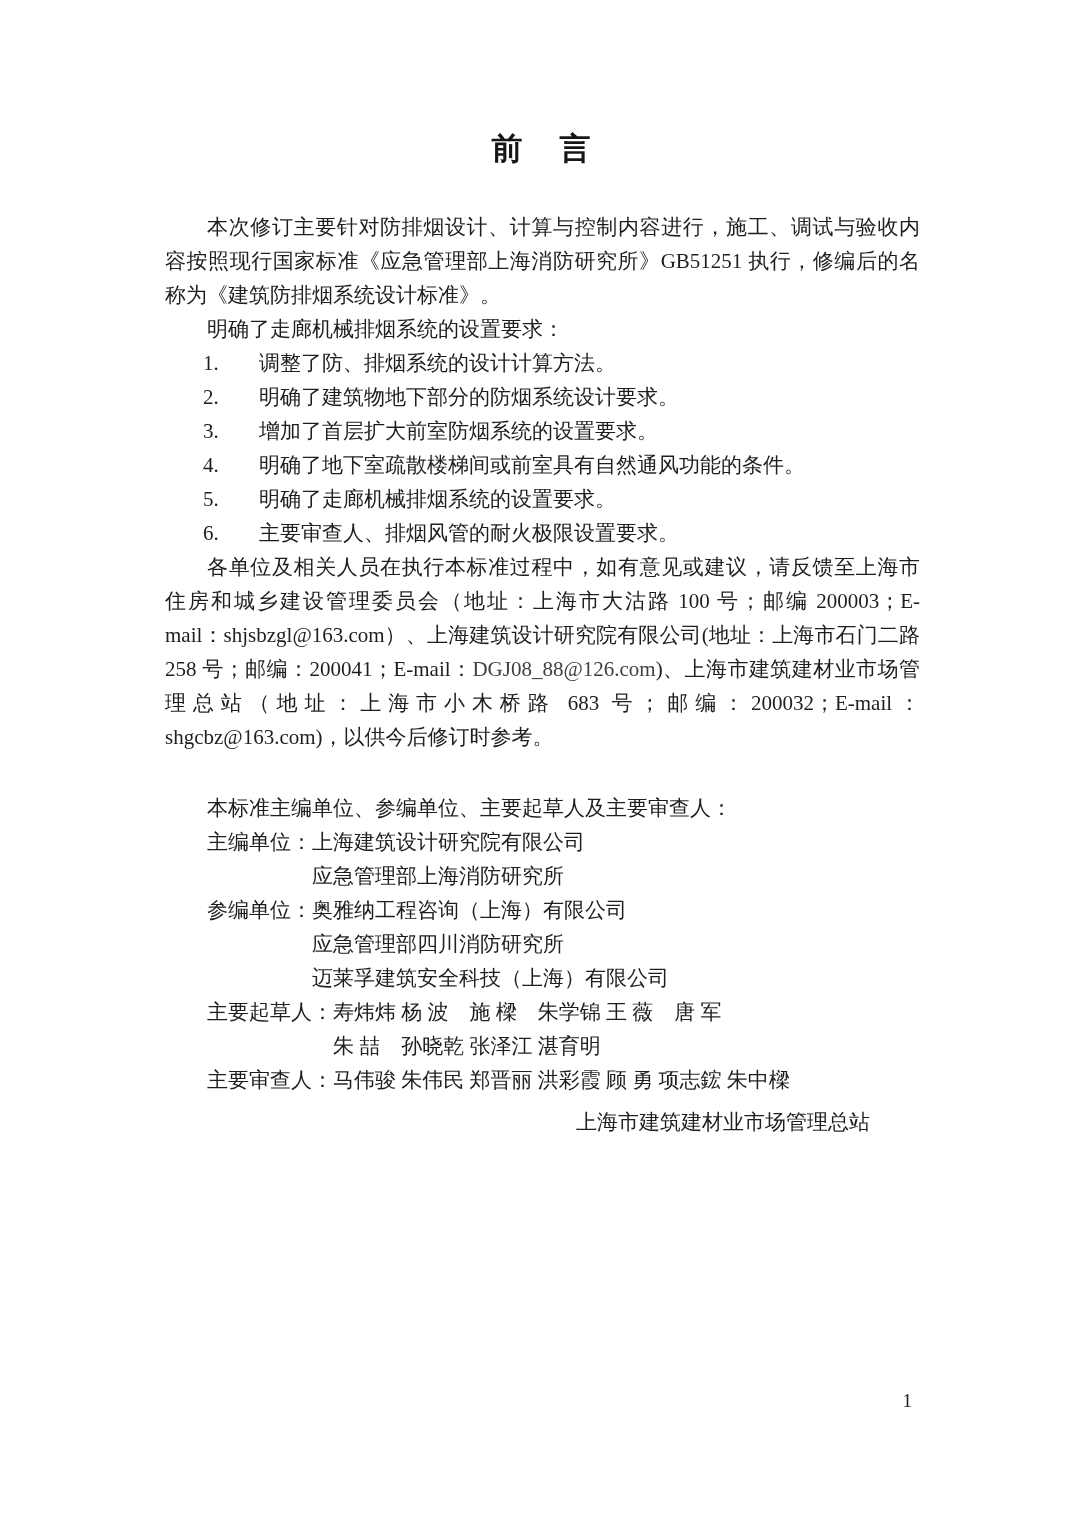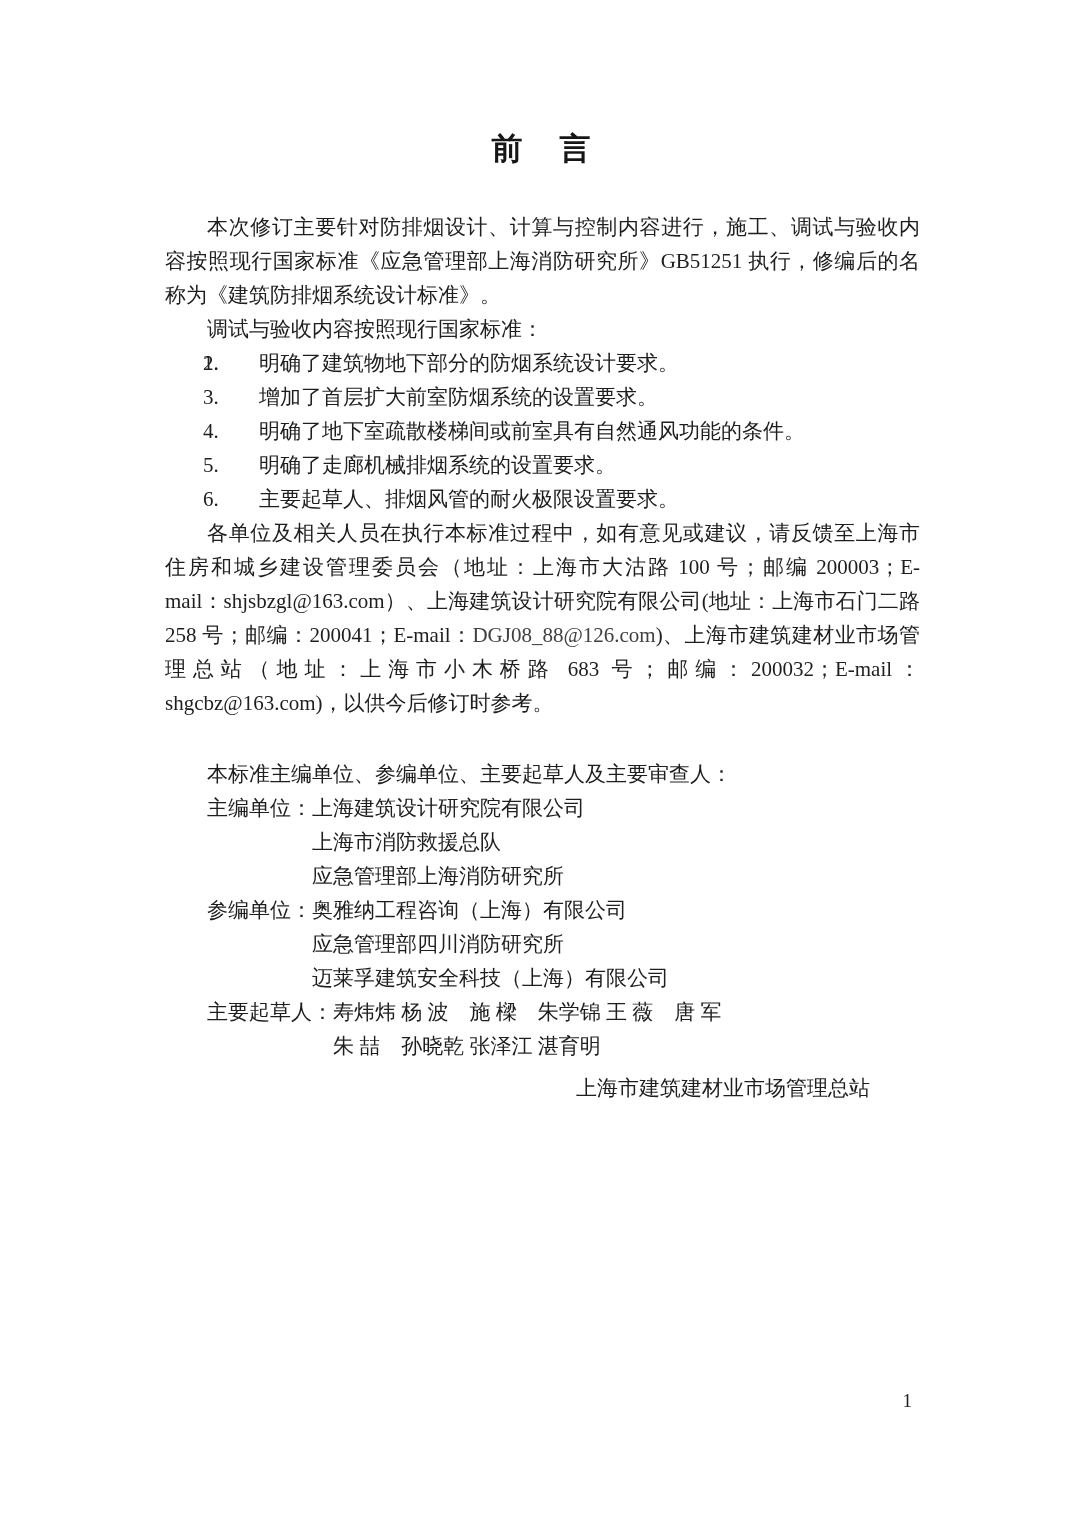--- a/index.html
+++ b/index.html
@@ -80,78 +80,79 @@
 </head>
 <body>
 
 <div class="page">
 
   <h1 class="title">前　言</h1>
 
 
   <p class="para">本次修订主要针对防排烟设计、计算与控制内容进行，施工、调试与验收内容按照现行国家标准《应急管理部上海消防研究所》GB51251 执行，修编后的名称为《建筑防排烟系统设计标准》。</p>
 
-  <p class="para">调试与验收内容按照现行国家标准：</p>
+  <p class="para">明确了走廊机械排烟系统的设置要求：</p>
 
   <div class="list">
     <div class="list-item">
       <span class="num">1.</span>
+      <span class="txt">调整了防、排烟系统的设计计算方法。</span>
     </div>
     <div class="list-item">
       <span class="num">2.</span>
       <span class="txt">明确了建筑物地下部分的防烟系统设计要求。</span>
     </div>
     <div class="list-item">
       <span class="num">3.</span>
       <span class="txt">增加了首层扩大前室防烟系统的设置要求。</span>
     </div>
     <div class="list-item">
       <span class="num">4.</span>
       <span class="txt">明确了地下室疏散楼梯间或前室具有自然通风功能的条件。</span>
     </div>
     <div class="list-item">
       <span class="num">5.</span>
       <span class="txt">明确了走廊机械排烟系统的设置要求。</span>
     </div>
     <div class="list-item">
       <span class="num">6.</span>
-      <span class="txt">主要起草人、排烟风管的耐火极限设置要求。</span>
+      <span class="txt">主要审查人、排烟风管的耐火极限设置要求。</span>
     </div>
   </div>
 
   <p class="para">
     <span>各单位及相关人员在执行本标准过程中，如有意见或建议，请反馈至上海市住房和城乡建设管理委员会（地址：上海市大沽路 100 号；邮编 200003；E-mail：shjsbzgl@163.com）、上海建筑设计研究院有限公司(地址：上海市石门二路 258 号；邮编：200041；E-mail：</span><a class="email-link">DGJ08_88@126.com</a><span>)、上海市建筑建材业市场管理总站（地址：上海市小木桥路 683 号；邮编：200032；E-mail：shgcbz@163.com)，以供今后修订时参考。</span>
   </p>
 
   <div class="credits">
     <p class="credits-intro">本标准主编单位、参编单位、主要起草人及主要审查人：</p>
 
     <p class="credit-row">
       <span class="credit-label">主编单位：</span><span class="credit-value">上海建筑设计研究院有限公司</span>
-    </p>
-    <p class="credit-row pad-unit">
-      <span class="credit-value">上海市消防救援总队</span>
     </p>
     <p class="credit-row pad-unit">
       <span class="credit-value">应急管理部上海消防研究所</span>
     </p>
     <p class="credit-row">
       <span class="credit-label">参编单位：</span><span class="credit-value">奥雅纳工程咨询（上海）有限公司</span>
     </p>
     <p class="credit-row pad-unit">
       <span class="credit-value">应急管理部四川消防研究所</span>
     </p>
     <p class="credit-row pad-unit">
       <span class="credit-value">迈莱孚建筑安全科技（上海）有限公司</span>
     </p>
     <p class="credit-row">
       <span class="credit-label">主要起草人：</span><span class="credit-value">寿炜炜 杨 波　施 樑　朱学锦 王 薇　唐 军</span>
     </p>
     <p class="credit-row pad-names">
       <span class="credit-value">朱 喆　孙晓乾 张泽江 湛育明</span>
     </p>
+    <p class="credit-row">
+      <span class="credit-label">主要审查人：</span><span class="credit-value">马伟骏 朱伟民 郑晋丽 洪彩霞 顾 勇 项志鋐 朱中樑</span>
+    </p>
 
     <p class="signature">上海市建筑建材业市场管理总站</p>
   </div>
 
   <div class="page-number">1</div>
 
 </div>
 
 </body></html>

